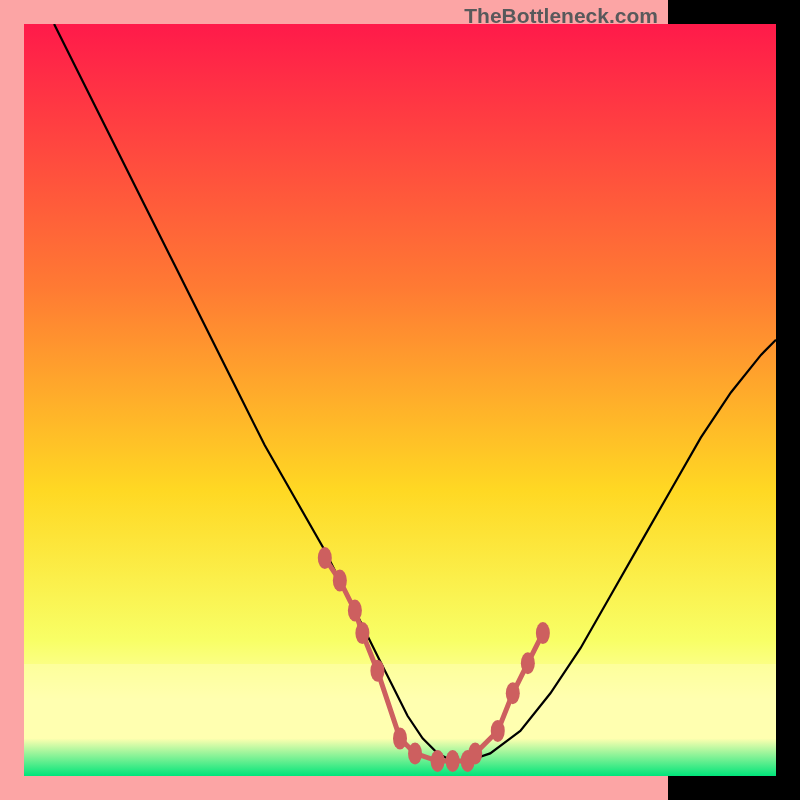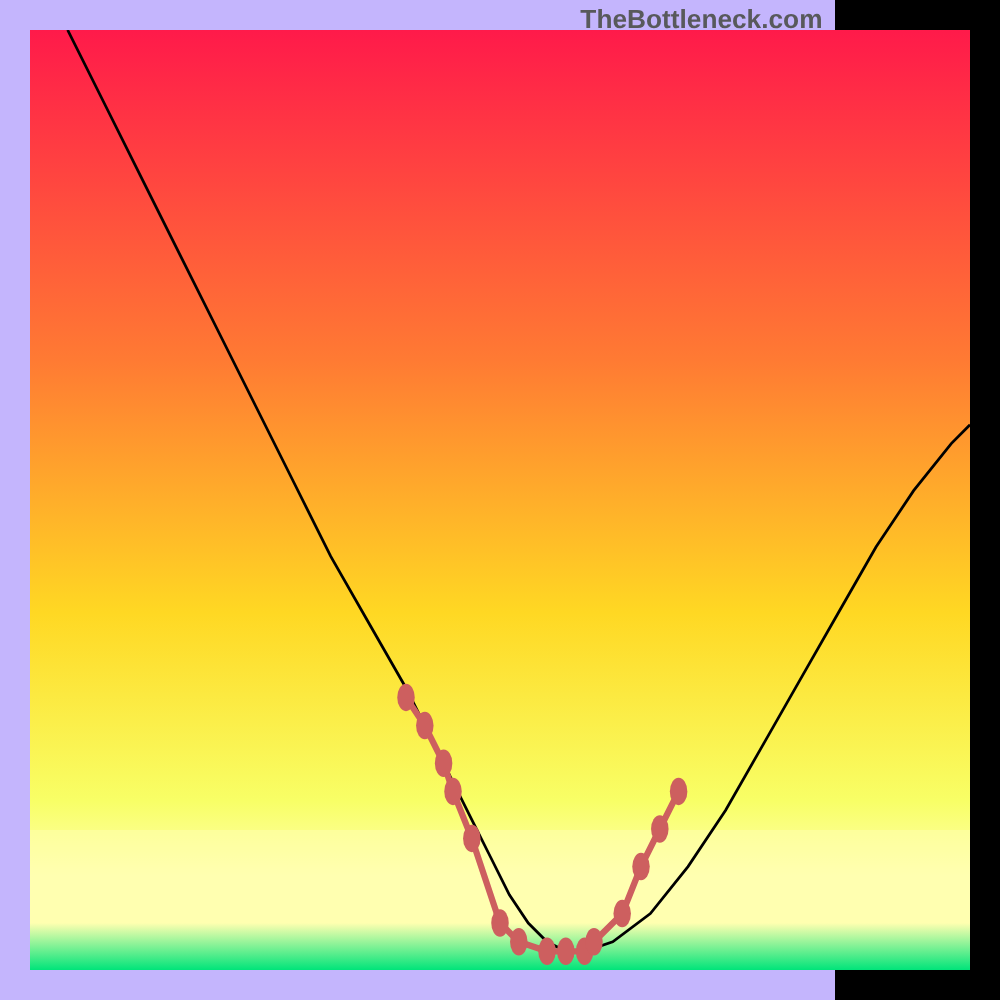--- a/index.html
+++ b/index.html
@@ -1,16 +1,16 @@
 <!DOCTYPE html>
 <html><head>
 <meta charset="utf-8">
 <style>
 html,body{margin:0;padding:0;width:800px;height:800px;overflow:hidden;background:#000}
-.stage{position:relative;width:668px;height:800px;background:#c4b5fd}
+.stage{position:relative;width:668px;height:800px;background:#fca5a5}
 .plot{position:absolute;left:24px;top:24px;width:752px;height:752px}
 .watermark{position:absolute;right:10px;top:4px;font:bold 21px Arial,Helvetica,sans-serif;color:#58595b;letter-spacing:0}
 svg{display:block}
 </style>
 </head>
 <body>
 
 <div class="stage">
   <div class="watermark">TheBottleneck.com</div>
 

